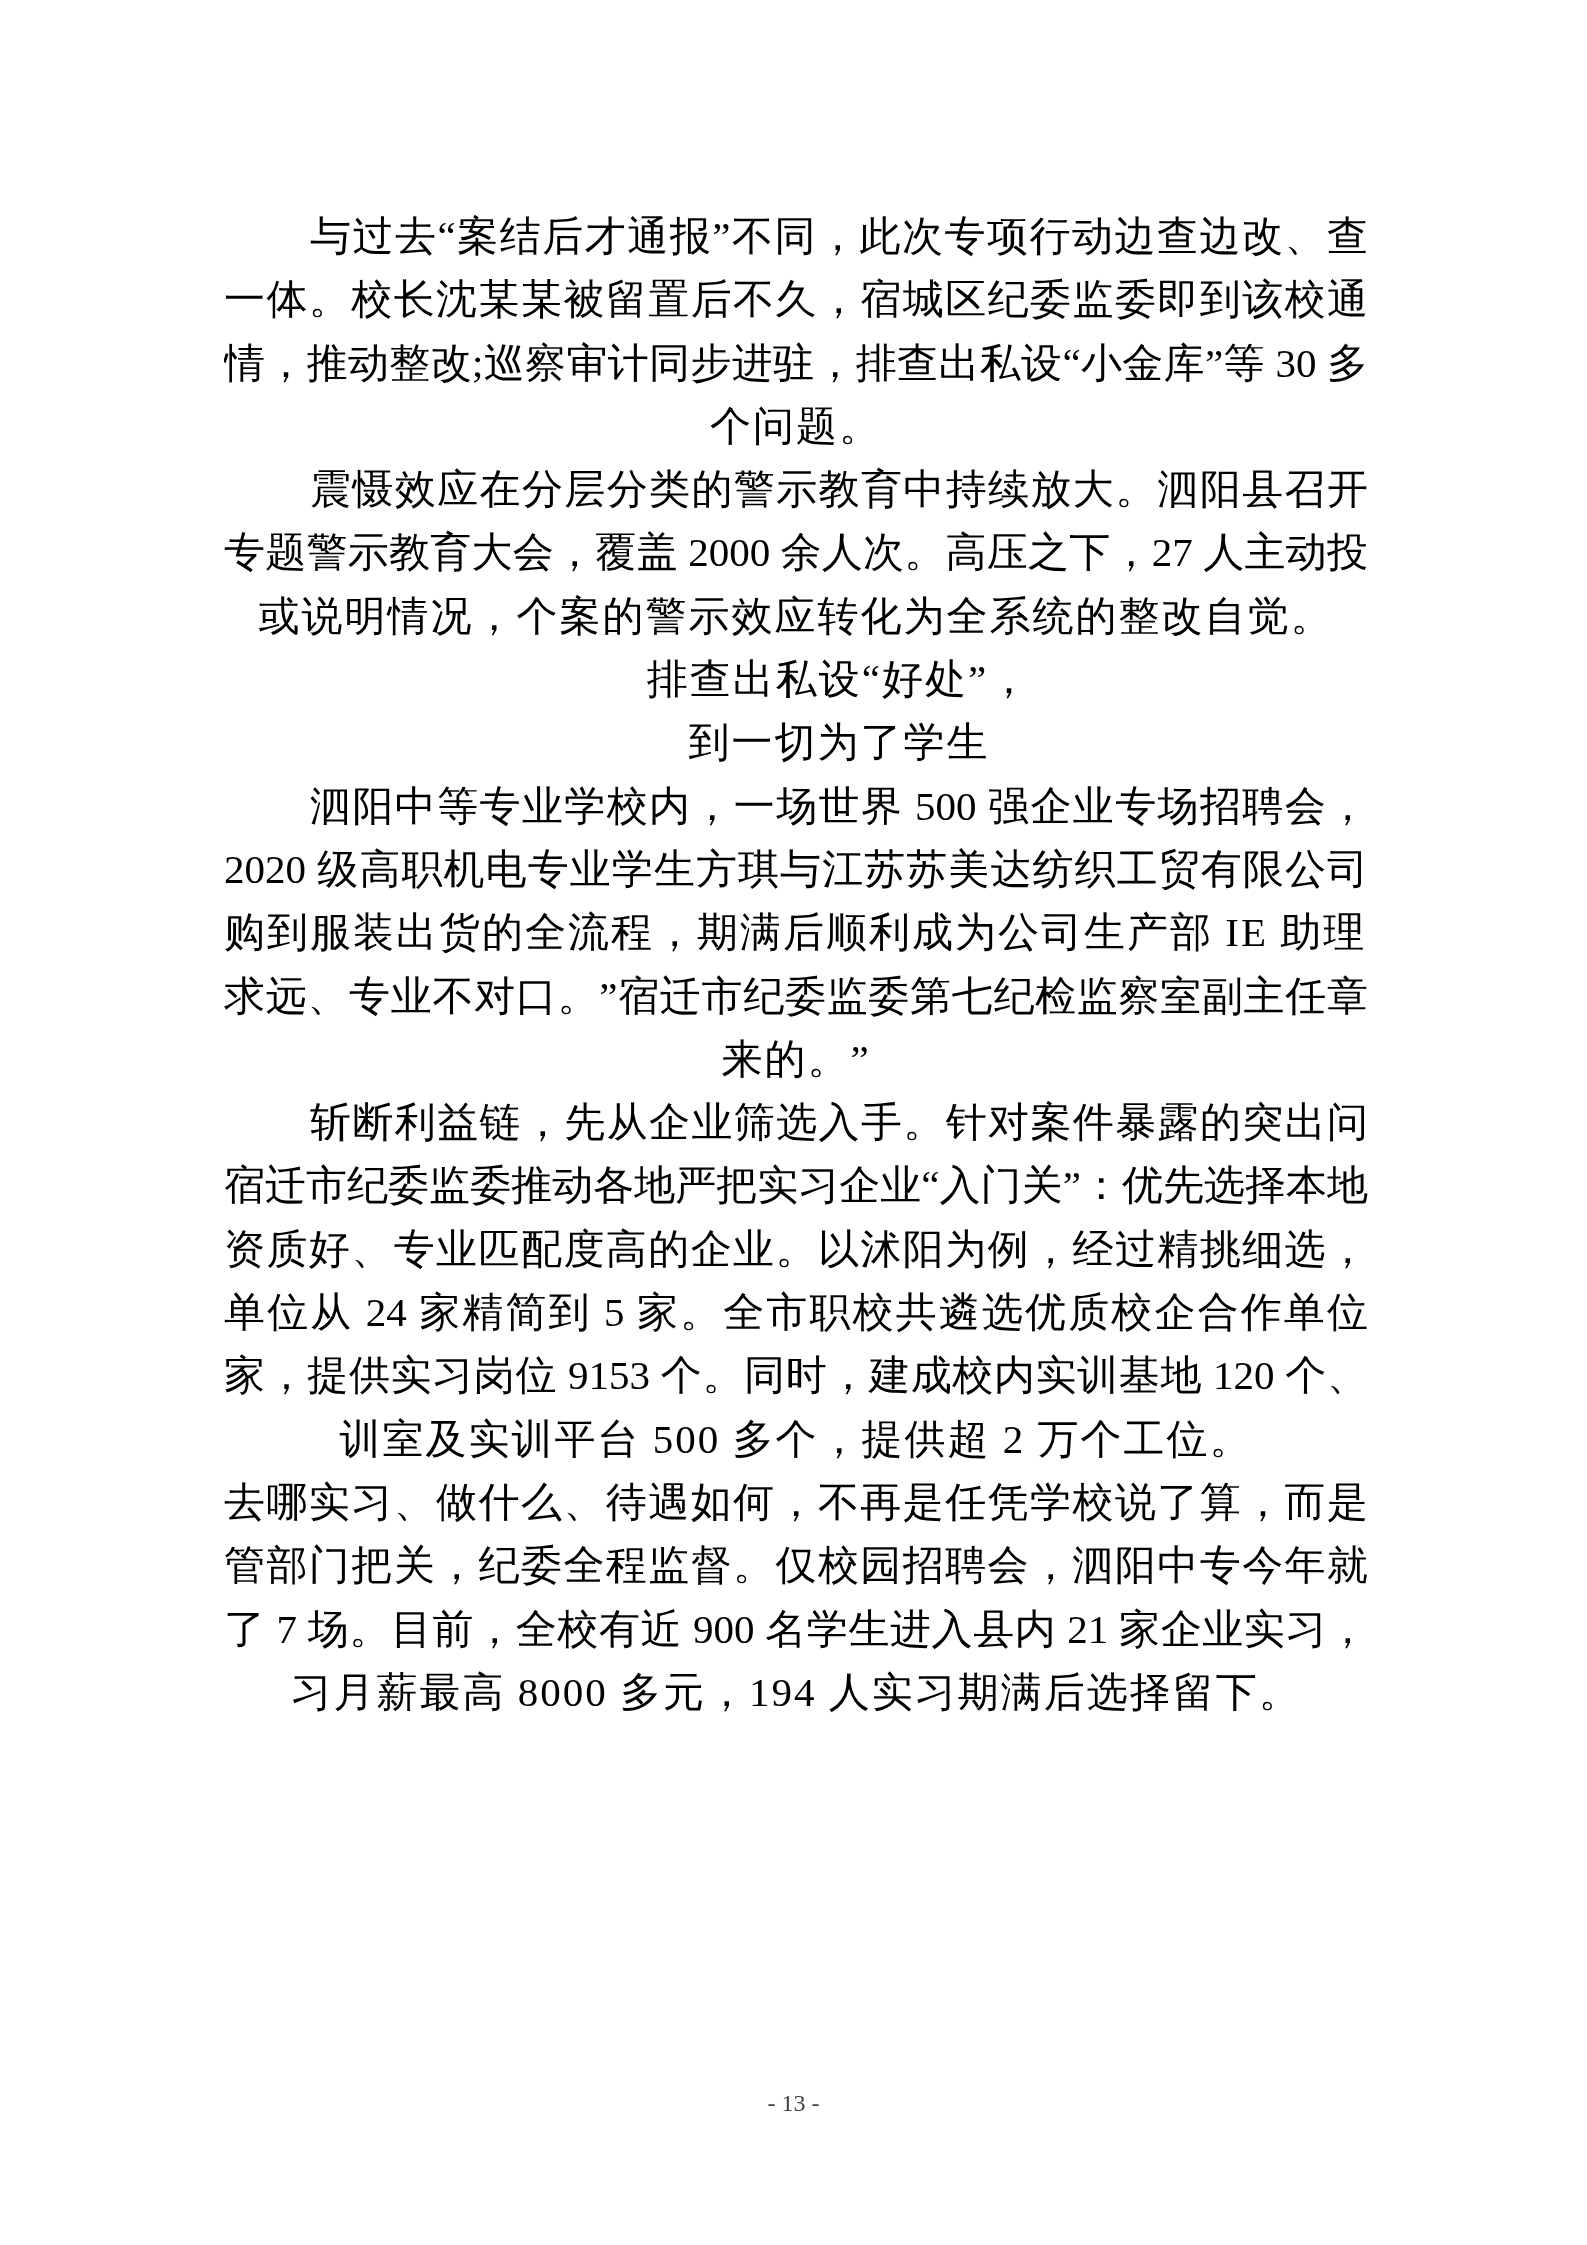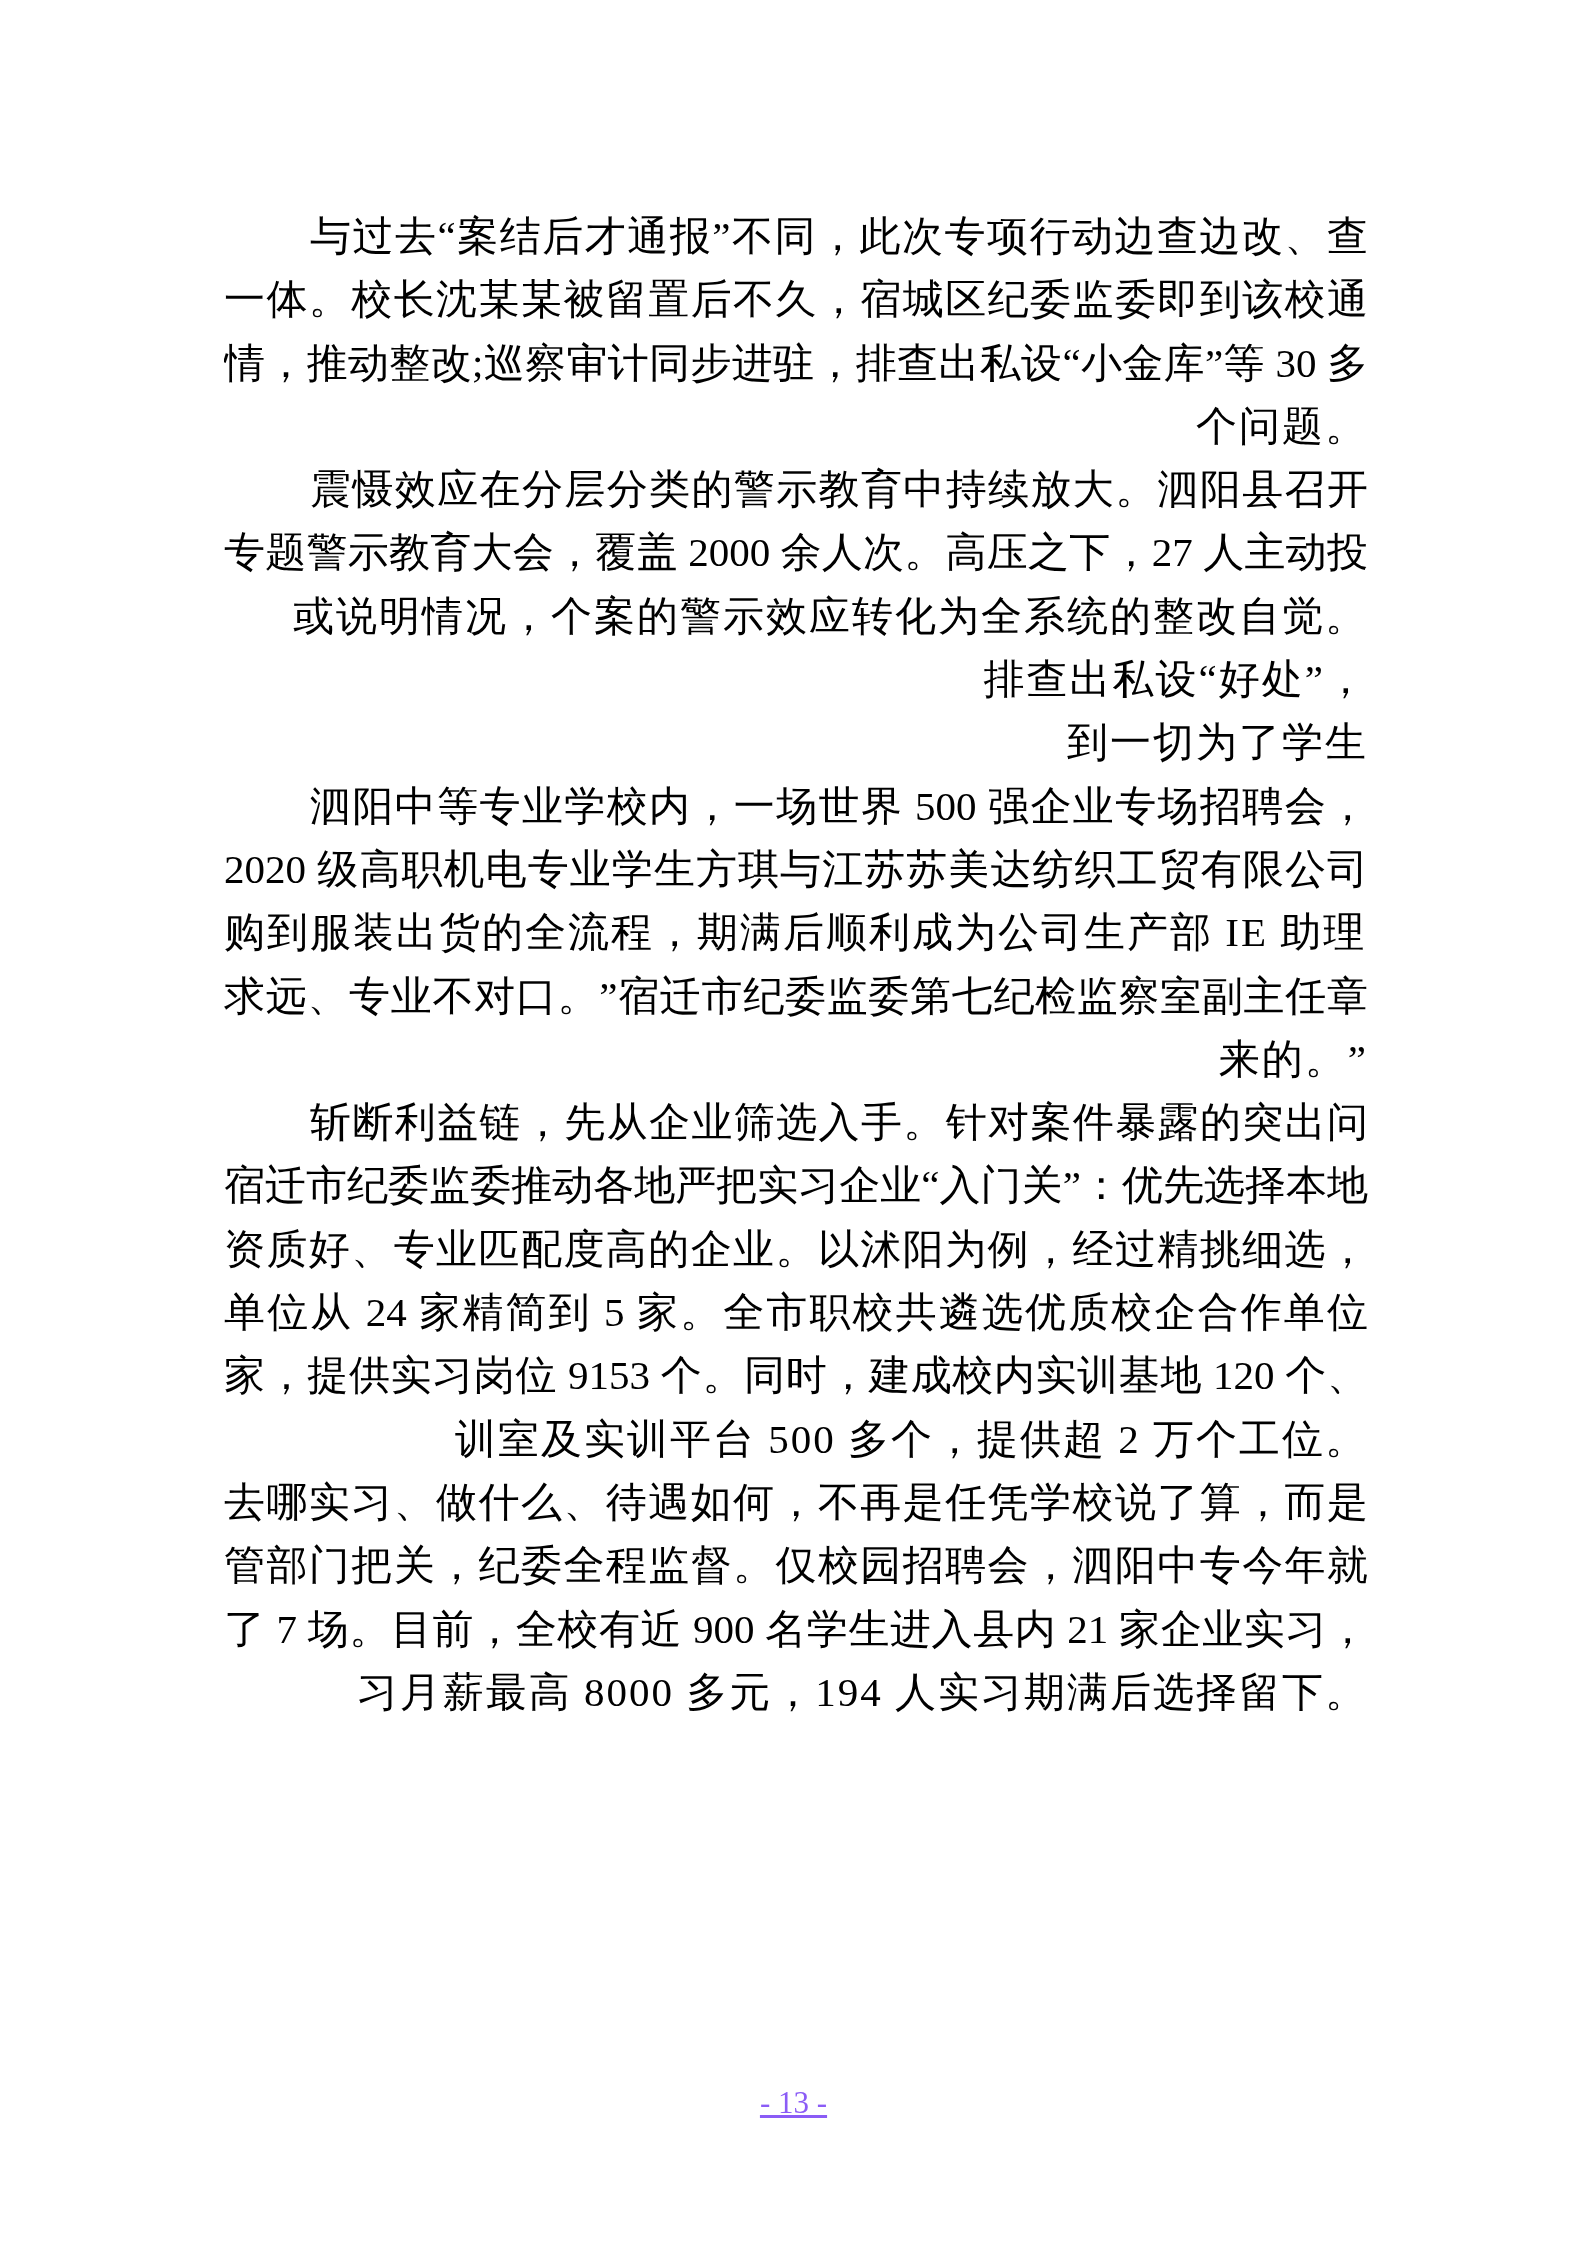--- a/index.html
+++ b/index.html
@@ -20,21 +20,21 @@
     position: absolute;
     left: 224px;
     top: 205px;
     width: 1144px;
   }
   .line {
     height: 63.3px;
     line-height: 63.3px;
     font-size: 41px;
     overflow: hidden;
-    text-align: right;
+    text-align: center;
     letter-spacing: 2px;
     white-space: pre;
   }
   .line.justify {
     text-align: justify;
     text-align-last: justify;
     text-justify: inter-character;
     letter-spacing: 0;
     white-space: normal;
   }
@@ -43,24 +43,23 @@
   }
   .line.indent.justify {
     width: 1058px;
   }
   .page-num {
     position: absolute;
     top: 2078px;
     left: 0;
     width: 100%;
     text-align: center;
-    font-size: 31px;
+    font-size: 24px;
     line-height: 50px;
-    color: #8b5cf6;
-    text-decoration: underline;
+    color: #404040;
   }
 </style>
 </head>
 <body>
 
 <div class="page">
   <div class="text-block">
     <div class="line indent justify">与过去“案结后才通报”不同，此次专项行动边查边改、查改</div>
     <div class="line justify">一体。校长沈某某被留置后不久，宿城区纪委监委即到该校通报案</div>
     <div class="line justify">情，推动整改;巡察审计同步进驻，排查出私设“小金库”等 30 多</div>

